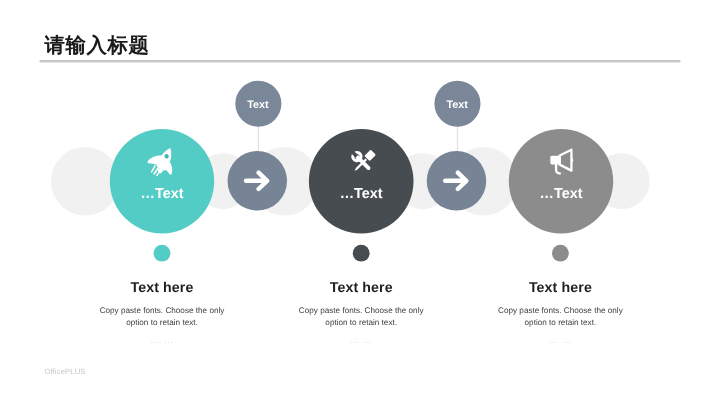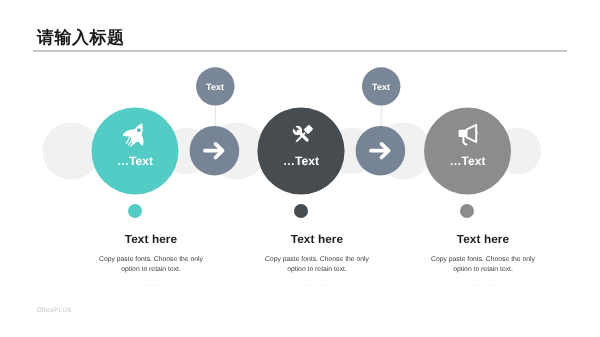--- a/index.html
+++ b/index.html
@@ -6,21 +6,21 @@
   *{-webkit-font-smoothing:antialiased;text-rendering:geometricPrecision;}
   body{width:600px;height:337px;background:#ffffff;overflow:hidden;
        font-family:"Liberation Sans","DejaVu Sans",sans-serif;}
   .slide{position:relative;width:600px;height:337px;background:#fff;border-radius:31px;}
   .title{position:absolute;left:37px;top:26.5px;font-size:17px;font-weight:bold;color:#1a1a1a;letter-spacing:.5px;}
   .rule{position:absolute;left:33px;top:49.5px;width:534px;height:2px;background:#c7c7c7;}
   .band{position:absolute;left:0;top:0;width:600px;height:337px;}
   .bubble-text{fill:#fff;font-size:9px;font-weight:bold;text-anchor:middle;font-family:"Liberation Sans","DejaVu Sans",sans-serif;}
   .node-text{fill:#fff;font-size:12px;font-weight:bold;text-anchor:middle;font-family:"Liberation Sans","DejaVu Sans",sans-serif;}
   .arrowp{fill:none;stroke:#fff;stroke-width:3.7;stroke-linecap:round;stroke-linejoin:round;}
-  .caps{position:absolute;left:16px;top:0;width:540px;height:337px;}
+  .caps{position:absolute;left:0;top:0;width:540px;height:337px;}
   .cap{position:absolute;top:232px;width:194px;text-align:center;}
   .cap-h{font-size:11.8px;font-weight:bold;color:#1f1f1f;letter-spacing:0.1px;}
   .cap-b{margin-top:9px;font-size:6.8px;color:#3c3c3c;line-height:10.2px;padding:0 44px;}
   .cap-m{margin-top:4px;font-size:8px;color:#dcdcdc;letter-spacing:0.6px;}
   .footer-left{position:absolute;left:37px;top:306.5px;font-size:6.4px;color:#c7c7c7;letter-spacing:0.1px;}
   .footer-right{position:absolute;left:555px;top:306.5px;font-size:7.5px;color:#b4b4b4;margin-top:36px;}
 </style>
 </head>
 <body>
 

